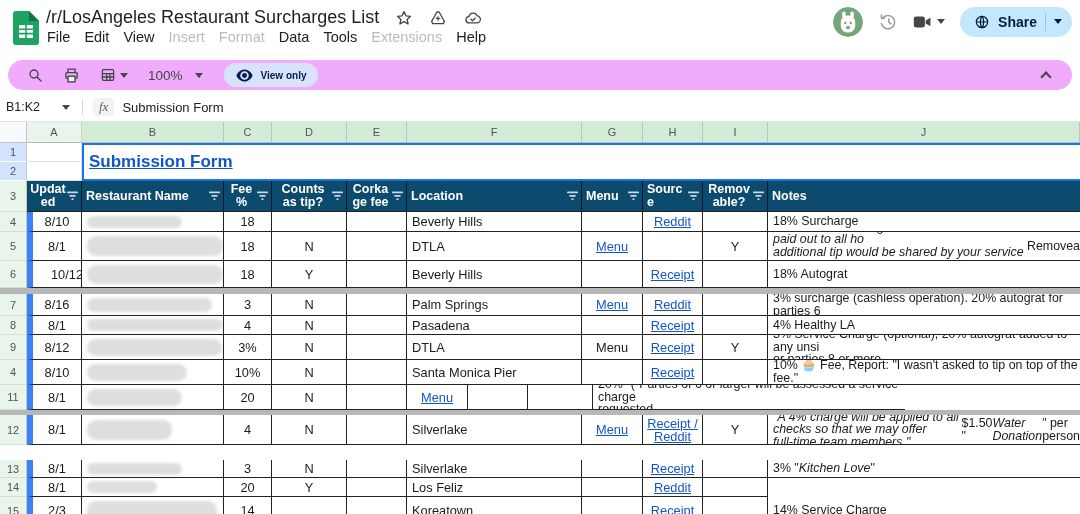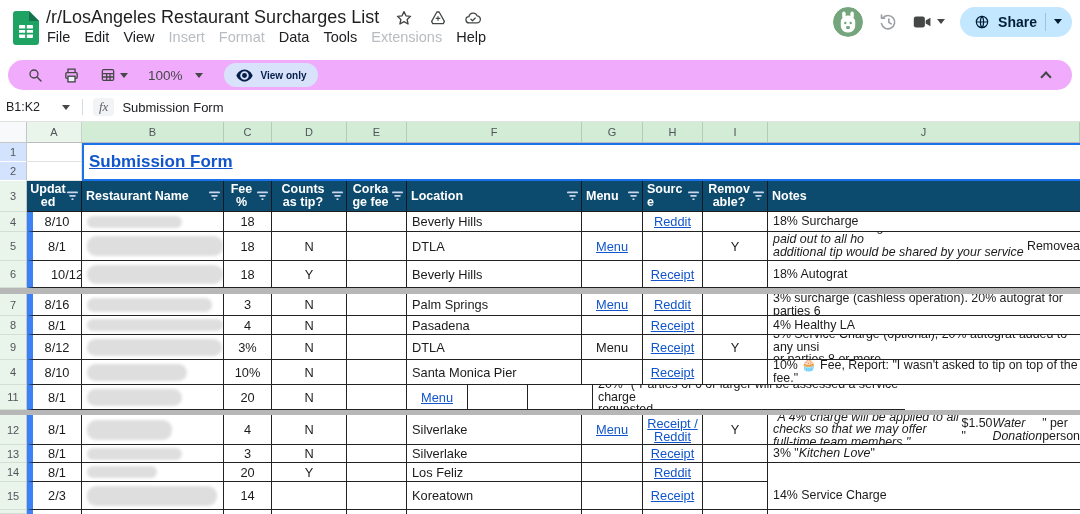--- a/index.html
+++ b/index.html
@@ -499,21 +499,21 @@
         <div class="dcell pad" style="width: 175px;">Silverlake</div>
         <div class="dcell c" style="width: 61px;">
           <span class="link">Menu</span>
         </div>
         <div class="dcell c" style="width: 60px;">
           <span class="link">Receipt / Reddit</span>
         </div>
         <div class="dcell c" style="width: 65px;">Y</div>
         <div class="dcell pad notes last" style="width: 312px;"><i>"A 4% charge will be applied to all checks so that we may offer<br>full-time team members."</i> $1.50 "<i>Water Donation</i>" per person</div>
       </div>
-      <div class="drow" style="height: 18px;">
+      <div class="drow" style="height: 18px; margin-top: 15px;">
         <div class="rh">13</div>
         <div class="dcell c first" style="width: 55px;">8/1</div>
         <div class="dcell " style="width: 142px;">
           <div class="blob" style="width: 95px; height: 12px;"></div>
         </div>
         <div class="dcell c" style="width: 48px;">3</div>
         <div class="dcell c" style="width: 75px;">N</div>
         <div class="dcell c" style="width: 60px;"></div>
         <div class="dcell pad" style="width: 175px;">Silverlake</div>
         <div class="dcell c" style="width: 61px;"></div>

